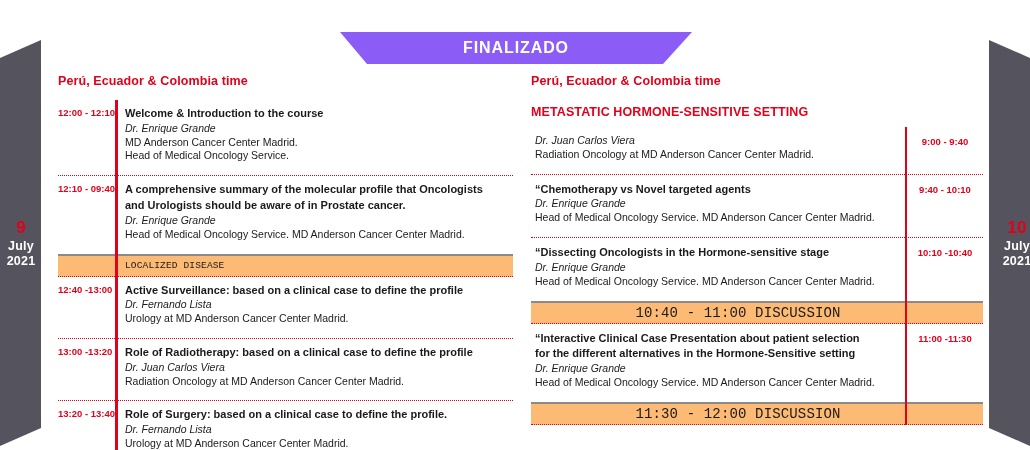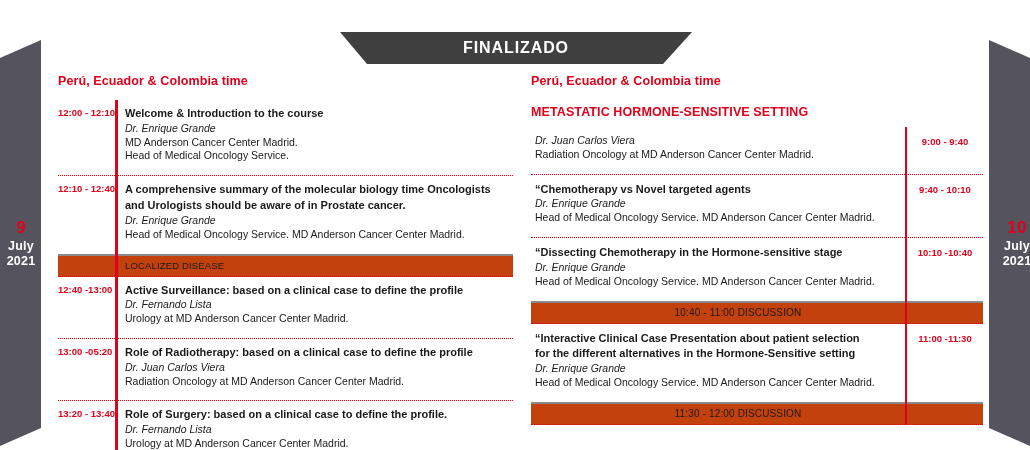--- a/index.html
+++ b/index.html
@@ -62,21 +62,21 @@
     letter-spacing: .2px;
   }
 
   
   .status-banner {
     position: absolute;
     left: 340px;
     top: 32px;
     width: 352px;
     height: 32px;
-    background: #404040;
+    background: #8b5cf6;
     clip-path: polygon(0 0, 352px 0, 323px 32px, 27px 32px);
     z-index: 8;
     display: flex;
     align-items: center;
     justify-content: center;
   }
   .status-banner-label {
     color: #FFFFFF;
     font-size: 16px;
     font-weight: bold;
@@ -179,36 +179,37 @@
   .row-affil {
     color: #1A1A1A;
     font-size: 10.5px;
     line-height: 1.32;
     margin: 0;
   }
 
   
   .band {
     position: relative;
-    background: #c2410c;
+    background: #fdba74;
     border-top: 2px solid #8A8A8A;
     height: 20px;
     z-index: 1;
     display: flex;
     align-items: center;
+    font-family: Liberation Mono, monospace;
   }
   .band.dotted-below { border-bottom: 1px dotted #E2001A; }
   .band-label-left {
     font-size: 9.5px;
     color: #1A1A1A;
     letter-spacing: .15px;
     padding-left: 67px;
   }
   .band-label-center {
-    font-size: 10px;
+    font-size: 14px;
     color: #1A1A1A;
     letter-spacing: .15px;
     width: 100%;
     text-align: center;
     padding-right: 38px;
     box-sizing: border-box;
   }
 </style>
 </head>
 <body>
@@ -246,44 +247,44 @@
       <div class="time">12:00 - 12:10</div>
       <div class="body">
         <p class="row-title">Welcome &amp; Introduction to the course</p>
         <p class="row-speaker">Dr. Enrique Grande</p>
         <p class="row-affil">MD Anderson Cancer Center Madrid.</p>
         <p class="row-affil">Head of Medical Oncology Service.</p>
       </div>
     </div>
 
     <div class="row">
-      <div class="time">12:10 - 12:40</div>
-      <div class="body">
-        <p class="row-title">A comprehensive summary of the molecular biology time Oncologists</p>
+      <div class="time">12:10 - 09:40</div>
+      <div class="body">
+        <p class="row-title">A comprehensive summary of the molecular profile that Oncologists</p>
         <p class="row-title">and Urologists should be aware of in Prostate cancer.</p>
         <p class="row-speaker">Dr. Enrique Grande</p>
         <p class="row-affil">Head of Medical Oncology Service. MD Anderson Cancer Center Madrid.</p>
       </div>
     </div>
 
     <div class="band dotted-below">
       <span class="band-label-left">LOCALIZED DISEASE</span>
     </div>
 
     <div class="row no-rule">
       <div class="time">12:40 -13:00</div>
       <div class="body">
         <p class="row-title">Active Surveillance: based on a clinical case to define the profile</p>
         <p class="row-speaker">Dr. Fernando Lista</p>
         <p class="row-affil">Urology at MD Anderson Cancer Center Madrid.</p>
       </div>
     </div>
 
     <div class="row">
-      <div class="time">13:00 -05:20</div>
+      <div class="time">13:00 -13:20</div>
       <div class="body">
         <p class="row-title">Role of Radiotherapy: based on a clinical case to define the profile</p>
         <p class="row-speaker">Dr. Juan Carlos Viera</p>
         <p class="row-affil">Radiation Oncology at MD Anderson Cancer Center Madrid.</p>
       </div>
     </div>
 
     <div class="row">
       <div class="time">13:20 - 13:40</div>
       <div class="body">
@@ -316,21 +317,21 @@
       <div class="body">
         <p class="row-title">“Chemotherapy vs Novel targeted agents</p>
         <p class="row-speaker">Dr. Enrique Grande</p>
         <p class="row-affil">Head of Medical Oncology Service. MD Anderson Cancer Center Madrid.</p>
       </div>
       <div class="time">9:40 - 10:10</div>
     </div>
 
     <div class="row">
       <div class="body">
-        <p class="row-title">“Dissecting Chemotherapy in the Hormone-sensitive stage</p>
+        <p class="row-title">“Dissecting Oncologists in the Hormone-sensitive stage</p>
         <p class="row-speaker">Dr. Enrique Grande</p>
         <p class="row-affil">Head of Medical Oncology Service. MD Anderson Cancer Center Madrid.</p>
       </div>
       <div class="time">10:10 -10:40</div>
     </div>
 
     <div class="band dotted-below">
       <span class="band-label-center">10:40  - 11:00  DISCUSSION</span>
     </div>
 

